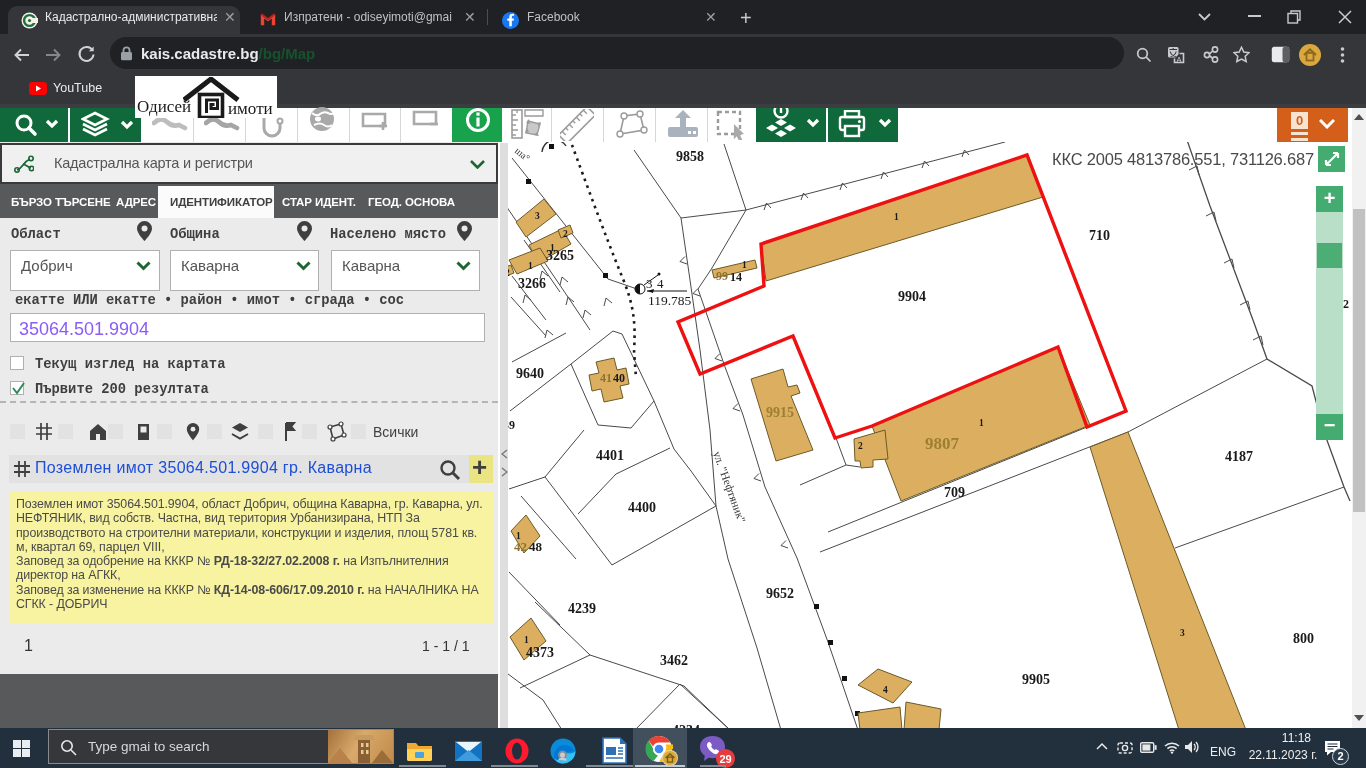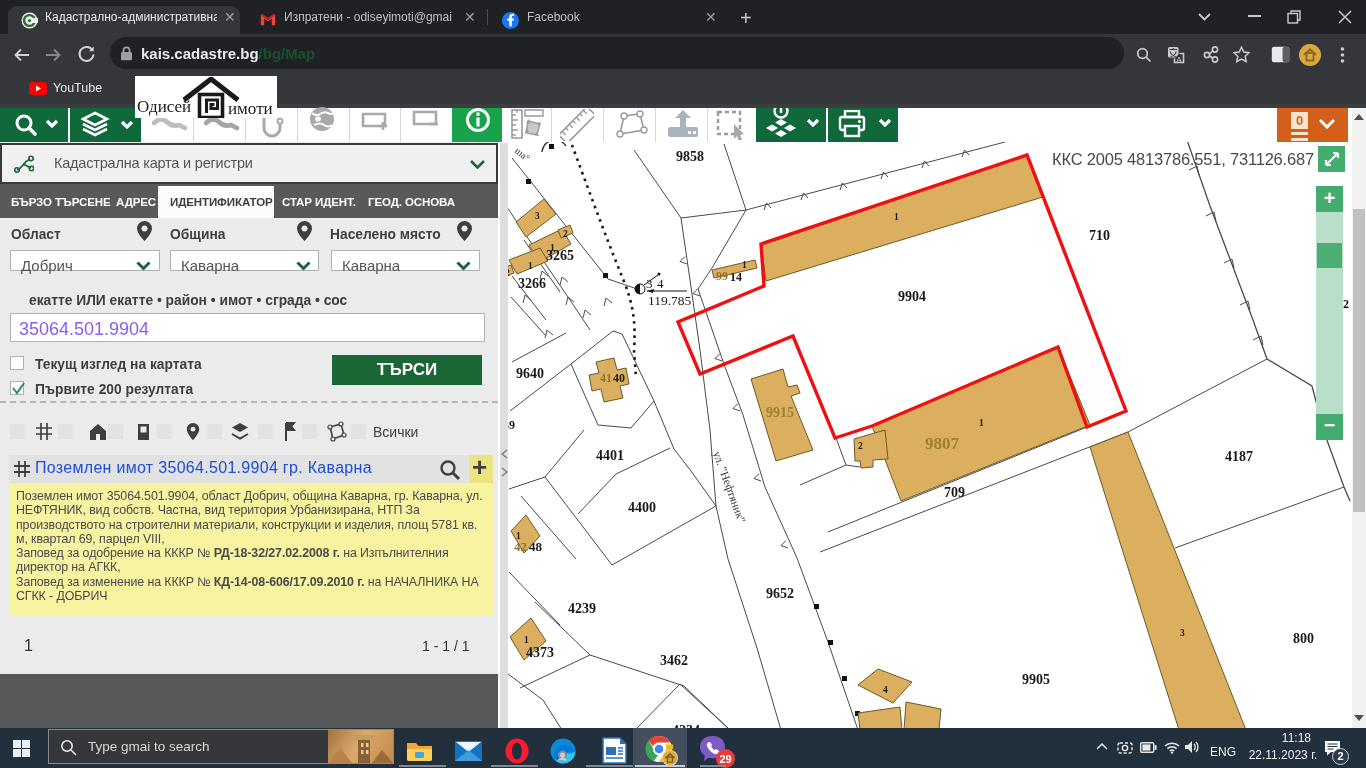--- a/index.html
+++ b/index.html
@@ -21,29 +21,29 @@
   
   #toolbar { left:0; top:108px; width:1366px; height:34px; background:#fff; }
   .tbgreen { position:absolute; top:0; height:34px; background:#10693a; }
   .tbsep { position:absolute; top:0; width:1px; height:34px; background:#d6d6d6; }
   
   #sidebar { left:0; top:142px; width:498px; height:586px; background:#ebebeb; }
   #sbheader { left:0; top:1px; width:498px; height:41px; background:#f0f0f0; border:2px solid #3a3a3a; }
   #sbtabs { left:0; top:42px; width:498px; height:34px; background:#58595b; }
   .sbtab { position:absolute; height:32px; color:#fff; font-weight:bold; font-size:11.5px; line-height:32px; letter-spacing:-0.1px; }
   #tabactive { position:absolute; left:158px; top:44px; width:116px; height:32px; background:#fbfbfb; }
-  .flabel { position:absolute; font-weight:bold; font-size:13.8px; color:#3f3f3f; }
-  .selbox { position:absolute; top:108px; height:21px; background:#fff; border:1px solid #b0b0b0; }
+  .flabel { position:absolute; font-weight:bold; font-size:13.8px; color:#3f3f3f;font-family:Liberation Mono, monospace; }
+  .selbox { position:absolute; top:108px; height:41px; background:#fff; border:1px solid #b0b0b0; }
   .seltxt { position:absolute; left:10px; top:6px; font-size:15px; color:#555; }
   .cb { position:absolute; width:14px; height:14px; background:#fff; border:1px solid #b0b0b0; }
   #btnsearch { position:absolute; left:332px; top:213px; width:150px; height:30px; background:#1a6634;
      color:#fff; font-weight:bold; font-size:17px; text-align:center; line-height:30px; }
   #dashsep { position:absolute; left:0; top:259px; width:498px; border-top:2px dashed #b5b5b5; }
   #resrow { position:absolute; left:9px; top:313px; width:484px; height:28px; background:#e2e2e2; }
-  #yellowbox { position:absolute; left:9px; top:341px; width:484px; height:133px; background:#f7f3a1;
+  #yellowbox { position:absolute; left:9px; top:349px; width:484px; height:133px; background:#f7f3a1;
      font-size:12.4px; color:#4a4a4a; line-height:14.3px; padding:6px 0 0 7px; white-space:nowrap; overflow:hidden; letter-spacing:-0.1px; }
   #watermark { position:absolute; left:127px; top:505px; font-size:30px; font-weight:bold;
      color:rgba(191,78,72,0.85); letter-spacing:1.1px; white-space:nowrap; }
   #sbbottom { left:0; top:532px; width:498px; height:54px; background:#58595b; }
   
   #mapwrap { left:500px; top:142px; width:852px; height:586px; background:#fff; overflow:hidden; }
   #graystrip { left:500px; top:143px; width:8px; height:585px; background:#dedede; }
   #kkstext { left:1052px; top:150px; font-size:16.5px; color:#4a4a4a; letter-spacing:-0.2px; }
   .zbtn { position:absolute; width:27px; background:#44ab71; color:#fff; text-align:center; }
   #zoomtrack { left:1316px; top:212px; width:27px; height:202px; background:#b9dfc9; }
@@ -346,31 +346,30 @@
       </div>
     <svg class="abs" style="left:136px;top:119px" width="15" height="10" viewBox="0 0 15 10">
         <path d="M1.5,1.5 l6,6 l6,-6" stroke="#1a6634" stroke-width="3" fill="none"></path>
       </svg>
     <svg class="abs" style="left:296px;top:119px" width="15" height="10" viewBox="0 0 15 10">
         <path d="M1.5,1.5 l6,6 l6,-6" stroke="#1a6634" stroke-width="3" fill="none"></path>
       </svg>
     <svg class="abs" style="left:456px;top:119px" width="15" height="10" viewBox="0 0 15 10">
         <path d="M1.5,1.5 l6,6 l6,-6" stroke="#1a6634" stroke-width="3" fill="none"></path>
       </svg>
-    <div class="flabel" style="left:29px;top:151px">екатте ИЛИ екатте • район • имот • сграда • сос</div>
+    <div class="flabel" style="left:15px;top:151px">екатте ИЛИ екатте • район • имот • сграда • сос</div>
     <div class="abs" style="left:10px;top:171px;width:475px;height:29px;background:#fff;border:1px solid #b0b0b0"></div>
     <div class="abs" style="left:19px;top:177px;font-size:18px;color:#8b5cf6">35064.501.9904</div>
     <div class="cb" style="left:10px;top:214px"></div>
     <div class="flabel" style="left:35px;top:215px">Текущ изглед на картата</div>
     <div class="cb" style="left:10px;top:239px"></div>
     <svg class="abs" style="left:11px;top:239px" width="15" height="15" viewBox="0 0 15 15">
         <path d="M2,7 l4,5 l7,-10" stroke="#2e8b57" stroke-width="2" fill="none"></path>
       </svg>
     <div class="flabel" style="left:35px;top:240px">Първите 200 резултата</div>
-    <div id="btnsearch">ТЪРСИ</div>
     <div id="dashsep"></div>
 
     <svg class="abs" style="left:0;top:279px" width="498" height="24" viewBox="0 0 498 24">
       <g fill="#e2e2e2">
         <rect x="10" y="3" width="15" height="15"></rect>
           <rect x="58" y="3" width="15" height="15"></rect>
         <rect x="108" y="3" width="15" height="15"></rect>
           <rect x="157" y="3" width="15" height="15"></rect>
         <rect x="207" y="3" width="15" height="15"></rect>
           <rect x="258" y="3" width="15" height="15"></rect>

